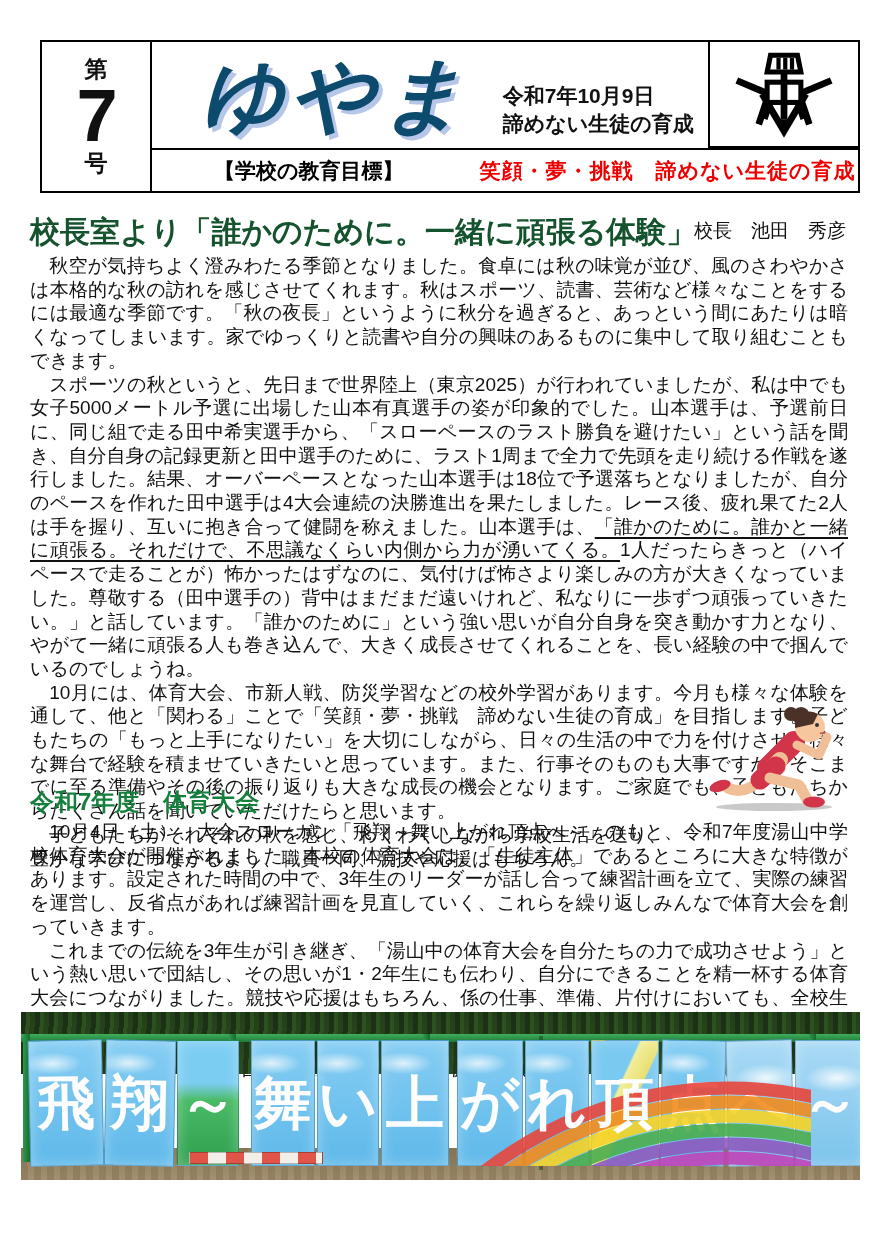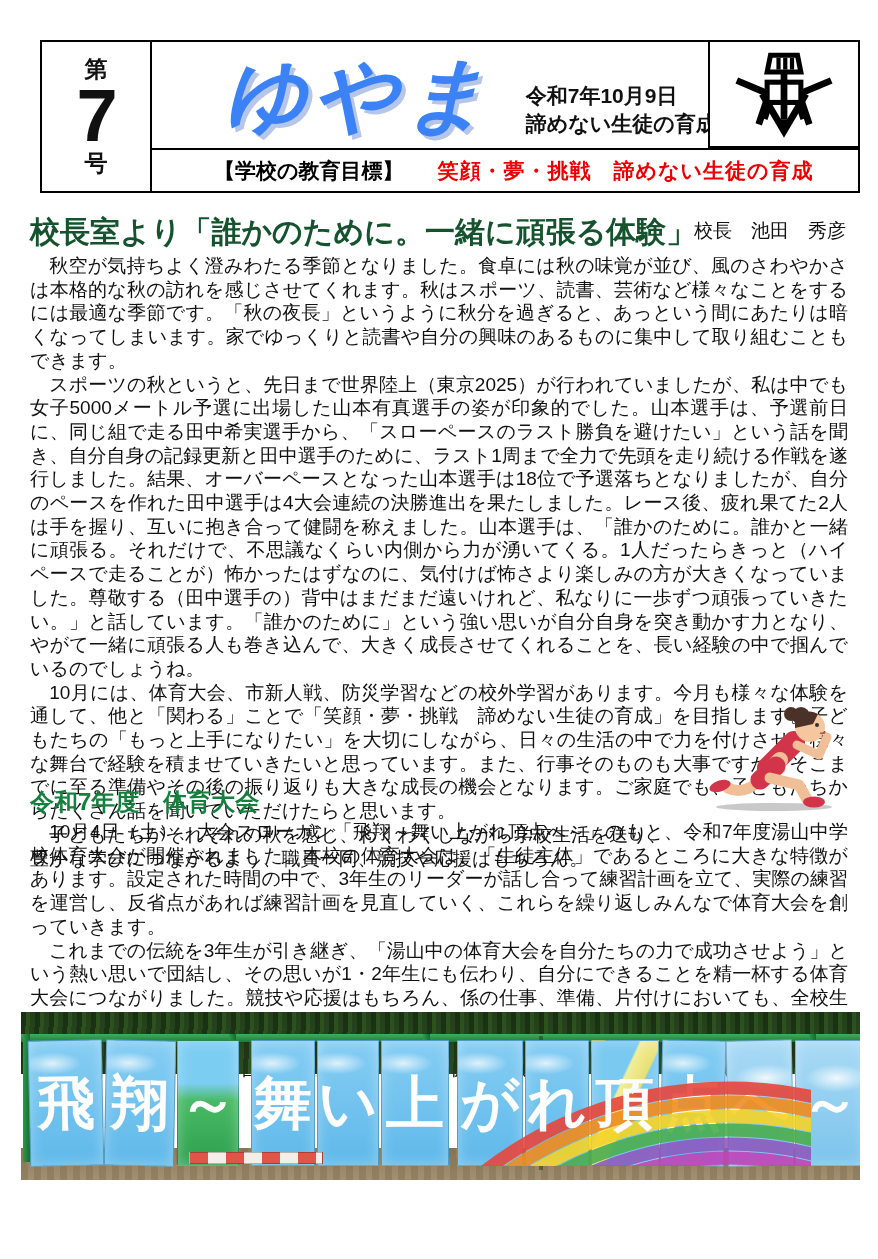--- a/index.html
+++ b/index.html
@@ -18,43 +18,43 @@
   .issue-box{
     grid-row:1 / 3;grid-column:1;border-right:2px solid #000;
     display:flex;flex-direction:column;align-items:center;justify-content:center;gap:0;
   }
   .issue-prefix,.issue-suffix{font-size:23px;font-weight:bold;line-height:1;}
   .issue-number{font-size:74px;font-weight:900;line-height:.95;letter-spacing:-2px;}
   .title-cell{
     grid-row:1;grid-column:2;display:flex;align-items:center;overflow:hidden;
   }
   .nl-title{
-    margin-left:72px;font-size:82px;font-weight:900;line-height:1;letter-spacing:6px;
-    color:#3b82f6;font-style:italic;
+    margin-left:49px;font-size:82px;font-weight:900;line-height:1;letter-spacing:6px;
+    color:#0c4a6e;font-style:italic;
     text-shadow:4px 4px 0 #b6c6e8;white-space:nowrap;
   }
   .date-block{margin-left:32px;margin-top:30px;font-weight:bold;font-size:21px;line-height:1.35;white-space:nowrap;}
   .emblem-cell{
     grid-row:1;grid-column:3;border-left:2px solid #000;border-bottom:2px solid #000;
     display:flex;align-items:center;justify-content:center;
   }
   .goal-row{
     grid-row:2;grid-column:2 / 4;border-top:2px solid #000;margin-left:-2px;
-    display:flex;align-items:center;white-space:nowrap;
+    display:flex;align-items:center;white-space:nowrap;gap:42px;
   }
   .goal-label{margin-left:64px;font-size:21px;font-weight:bold;color:#000;}
   .goal-text{margin-left:34px;font-size:21px;font-weight:bold;color:#ee0000;letter-spacing:1px;text-align:right;}
 
   
   .a1-heading{left:30px;top:212px;font-size:30px;font-weight:bold;color:#14532d;white-space:nowrap;}
   .a1-byline{right:32px;top:218px;font-size:19px;color:#111;white-space:nowrap;margin-left:29px;}
   .bodytext{left:30px;width:818px;font-size:19px;line-height:23.7px;text-align:justify;}
   .bodytext p{margin:0;}
   .a1-body{top:254px;}
-  .uline{text-underline-offset:4px;text-decoration-thickness:1.5px;}
+  .uline{text-decoration:underline;text-underline-offset:4px;text-decoration-thickness:1.5px;}
   .p-narrow{width:655px;text-align:left;}
 
   
   .a2-heading{left:30px;top:786px;font-size:24px;font-weight:bold;color:#15803d;white-space:nowrap;}
   .a2-body{top:812px;margin-top:8px;}
 
   
   .runner{left:696px;top:702px;width:160px;height:110px;}
 
   

